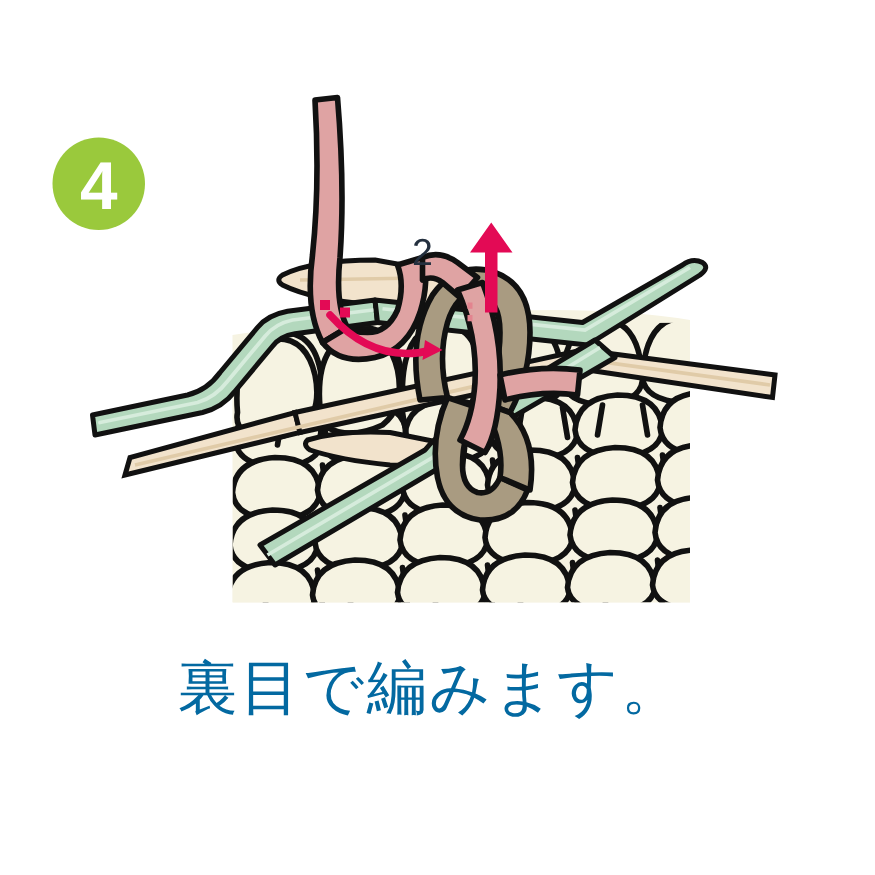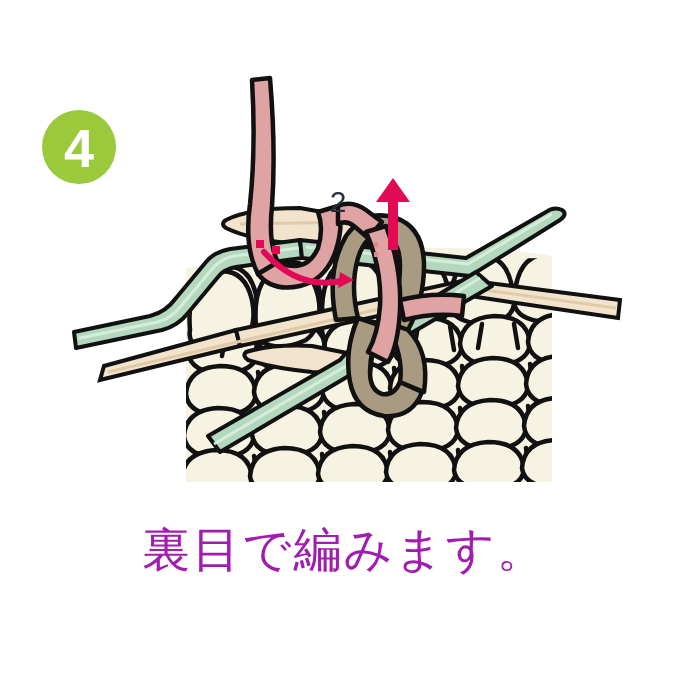--- a/index.html
+++ b/index.html
@@ -28,21 +28,21 @@
   }
   .caption {
     position: absolute;
     left: 0;
     top: 518px;
     width: 689px;
     text-align: center;
     font-family: "Liberation Sans", sans-serif;
     font-size: 48px;
     letter-spacing: 2px;
-    color: #a21caf;
+    color: #0369a1;
     white-space: nowrap;
   }
   .badge-num {
     font-family: "Liberation Sans", sans-serif;
     font-size: 54px;
     font-weight: bold;
     fill: #ffffff;
   }
   .marker-num {
     font-family: "Liberation Sans", sans-serif;

